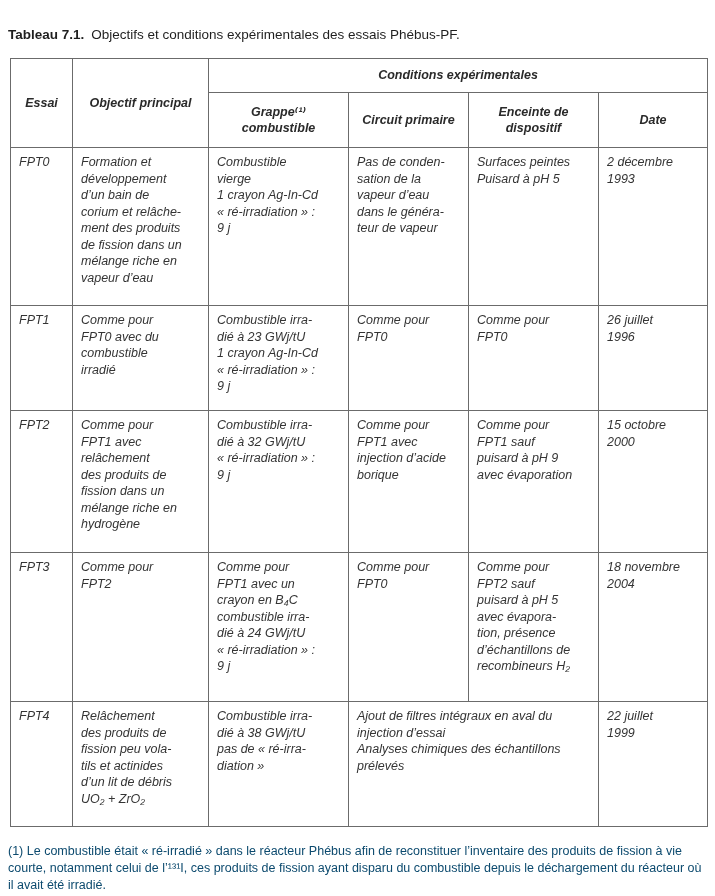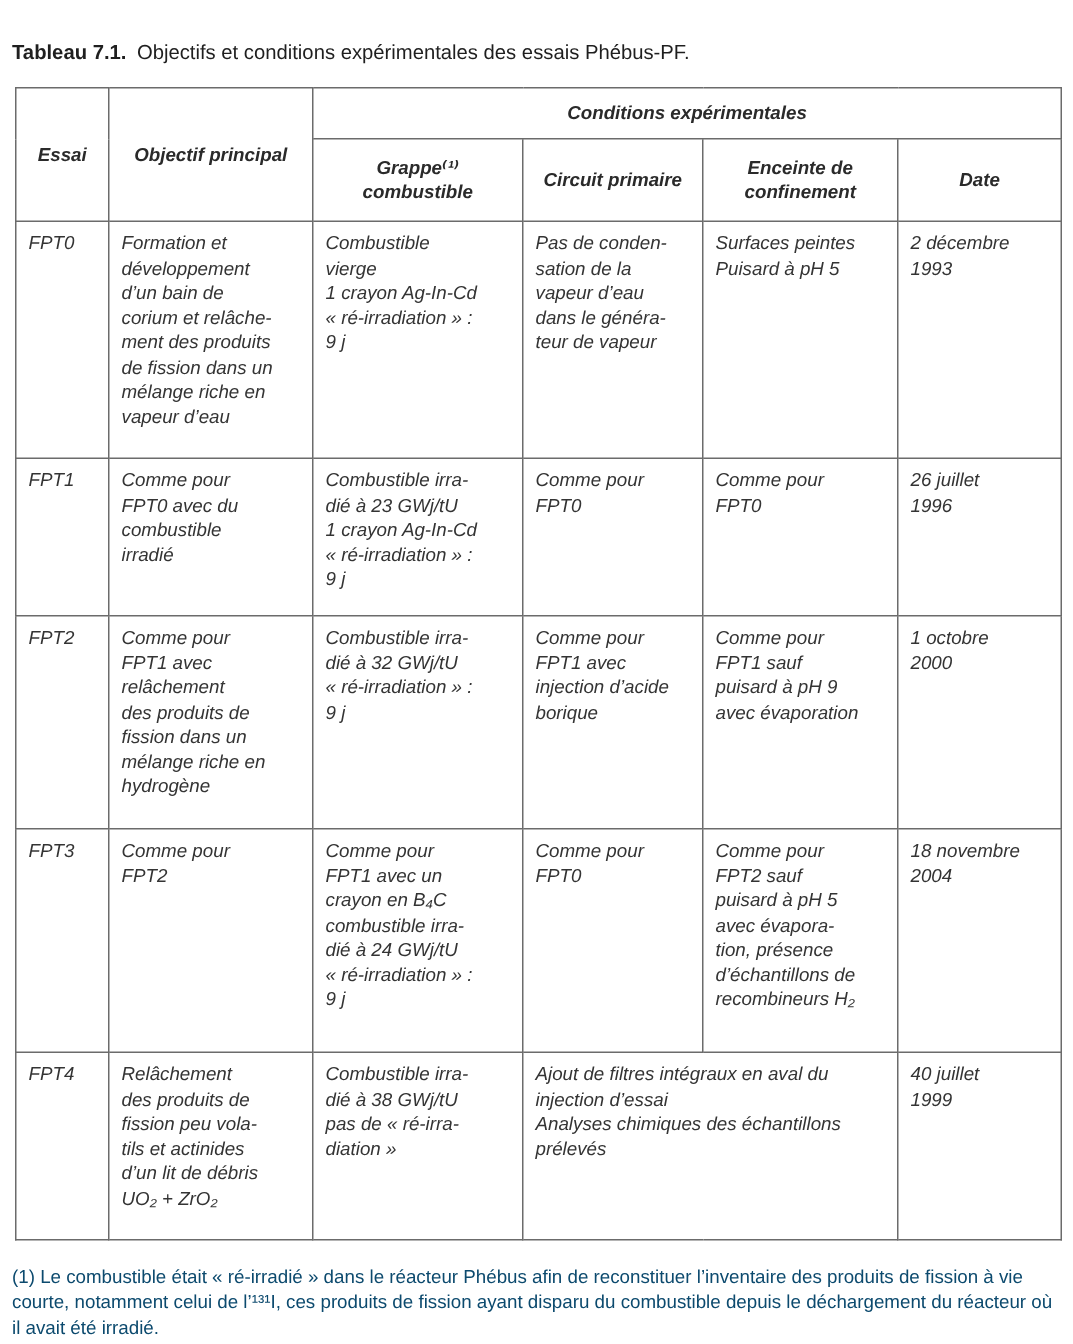--- a/index.html
+++ b/index.html
@@ -98,21 +98,21 @@
       <tr class="r-head1">
         <th rowspan="2">Essai</th>
         <th rowspan="2">Objectif principal</th>
         <th colspan="4">Conditions expérimentales</th>
       </tr>
       <tr class="r-head2">
         <th>Grappe⁽¹⁾
 combustible</th>
         <th>Circuit primaire</th>
         <th>Enceinte de
-confinement</th>
+dispositif</th>
         <th>Date</th>
       </tr>
     </thead>
     <tbody>
       <tr class="r-fpt0">
         <td class="essai-cell">FPT0</td>
         <td>Formation et
 développement
 d’un bain de
 corium et relâche-
@@ -167,21 +167,21 @@
 « ré-irradiation » :
 9 j</td>
         <td>Comme pour
 FPT1 avec
 injection d’acide
 borique</td>
         <td>Comme pour
 FPT1 sauf
 puisard à pH 9
 avec évaporation</td>
-        <td>1 octobre
+        <td>15 octobre
 2000</td>
       </tr>
       <tr class="r-fpt3">
         <td class="essai-cell">FPT3</td>
         <td>Comme pour
 FPT2</td>
         <td>Comme pour
 FPT1 avec un
 crayon en B₄C
 combustible irra-
@@ -209,21 +209,21 @@
 d’un lit de débris
 UO₂ + ZrO₂</td>
         <td>Combustible irra-
 dié à 38 GWj/tU
 pas de « ré-irra-
 diation »</td>
         <td colspan="2">Ajout de filtres intégraux en aval du
 injection d’essai
 Analyses chimiques des échantillons
 prélevés</td>
-        <td>40 juillet
+        <td>22 juillet
 1999</td>
       </tr>
     </tbody>
   </table>
 
   <p class="footnote">(1) Le combustible était « ré-irradié » dans le réacteur Phébus afin de reconstituer l’inventaire des produits de fission à vie courte, notamment celui de l’¹³¹I, ces produits de fission ayant disparu du combustible depuis le déchargement du réacteur où il avait été irradié.</p>
 
 </div>
 
 </body></html>

